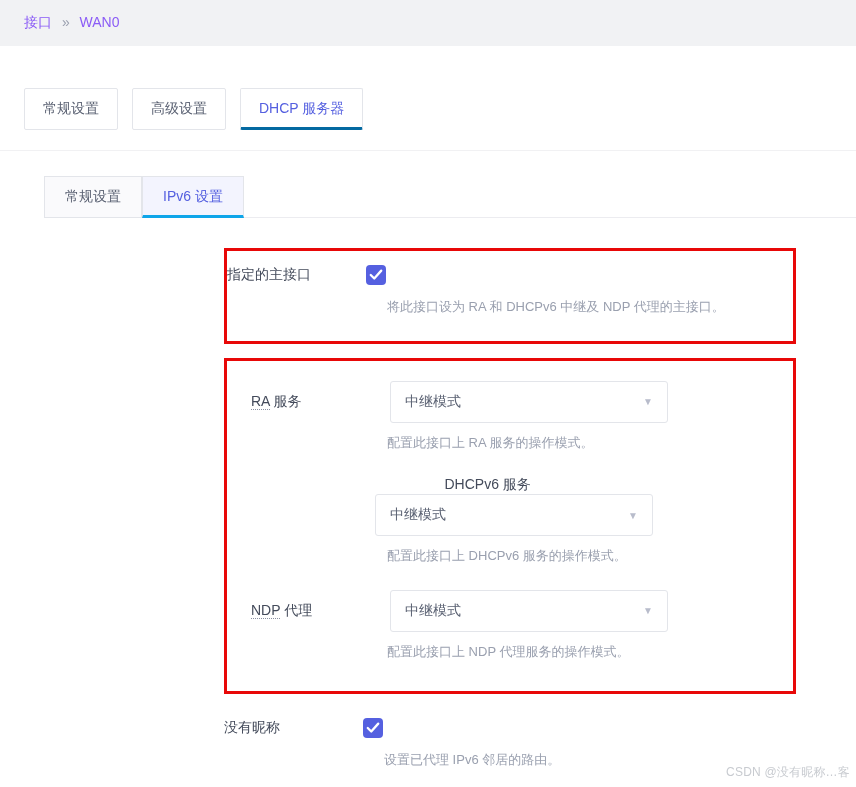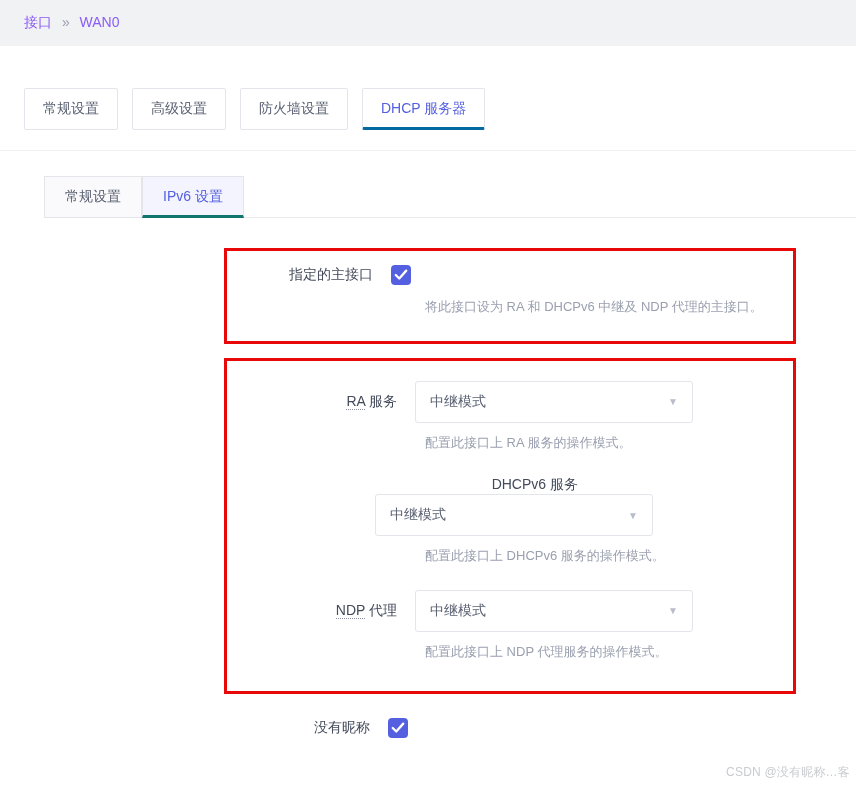--- a/index.html
+++ b/index.html
@@ -51,51 +51,50 @@
       border: 1px solid #e3e5ea;
       background: #fafafc;
       color: #5b6273;
       font-size: 14px;
       padding: 11px 20px;
       cursor: pointer;
       position: relative;
       top: 1px;
     }
     .tab-inner.active {
-      border-bottom: 3px solid #0f766e;
+      border-bottom: 3px solid #0ea5e9;
       color: #5560e0;
       background: #f3f4fe;
       padding-bottom: 9px;
     }
     .form-area {
       padding: 30px 20px 0 0;
       border-top: 1px solid #ececf0;
     }
     .highlight-box {
       border: 3px solid #e80808;
       margin: 0 40px 14px 180px;
       padding: 14px 16px 12px 0;
     }
     .form-row {
       display: flex;
       align-items: center;
       margin-bottom: 12px;
     }
     .form-label {
-      width: 164px;
-      text-align: right;
+      width: 139px;
+      text-align: left;
       padding-right: 18px;
       color: #434a5a;
       font-size: 14px;
     }
     .form-label .dotted { border-bottom: 1px dotted #8b91a2; }
     .hint-row {
       display: flex;
       margin-bottom: 12px;
-      gap: 38px;
     }
     .hint-spacer { width: 160px; flex-shrink: 0; }
     .hint-text {
       color: #9aa0af;
       font-size: 13px;
       line-height: 1.5;
     }
     .checkbox {
       width: 20px; height: 20px;
       border-radius: 4px;
@@ -140,21 +139,20 @@
 
 <div class="breadcrumb">
   <span class="part">接口</span>
   <span class="sep">»</span>
   <span class="part">WAN0</span>
 </div>
 
 <div class="tabs-outer">
   <div class="tab">常规设置</div>
   <div class="tab">高级设置</div>
-  <div class="tab">防火墙设置</div>
   <div class="tab active">DHCP 服务器</div>
 </div>
 
 <div class="inner-panel">
   <div class="tabs-inner">
     <div class="tab-inner">常规设置</div>
     <div class="tab-inner active">IPv6 设置</div>
   </div>
 
   <div class="form-area">
@@ -222,19 +220,20 @@
       <div class="form-row">
         <div class="form-label">没有昵称</div>
         <div class="checkbox">
           <svg viewBox="0 0 16 16">
               <path d="M2 8 L6 12 L14 3" stroke="#fff" stroke-width="2.6" fill="none" stroke-linecap="round" stroke-linejoin="round"></path>
             </svg>
         </div>
       </div>
       <div class="hint-row">
         <div class="hint-spacer"></div>
+        <div class="hint-text">设置已代理 IPv6 邻居的路由。</div>
       </div>
     </div>
 
   </div>
 </div>
 
 <div class="watermark">CSDN @没有昵称…客</div>
 
 </body></html>

